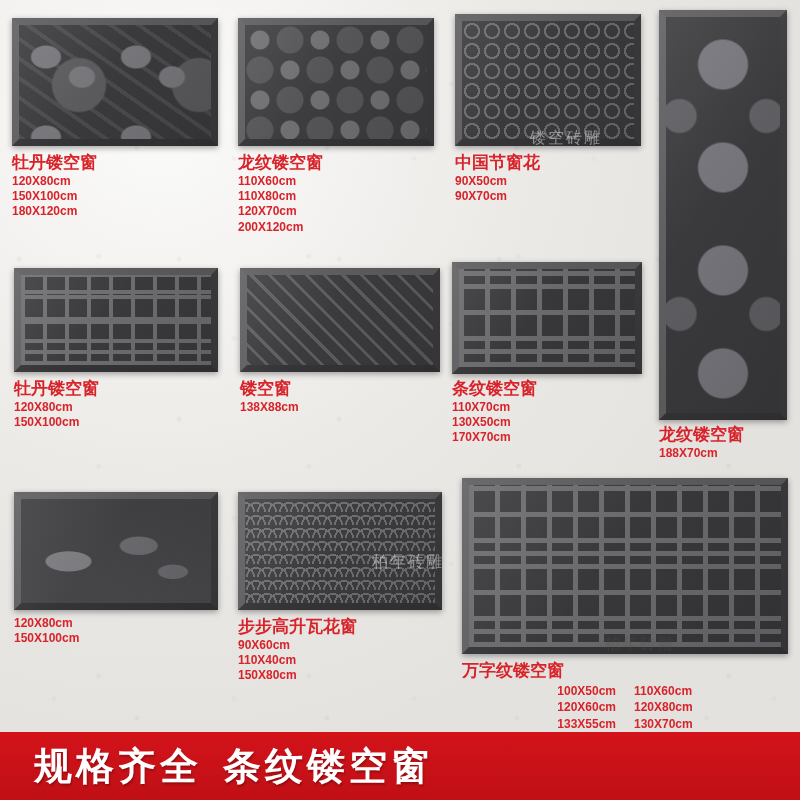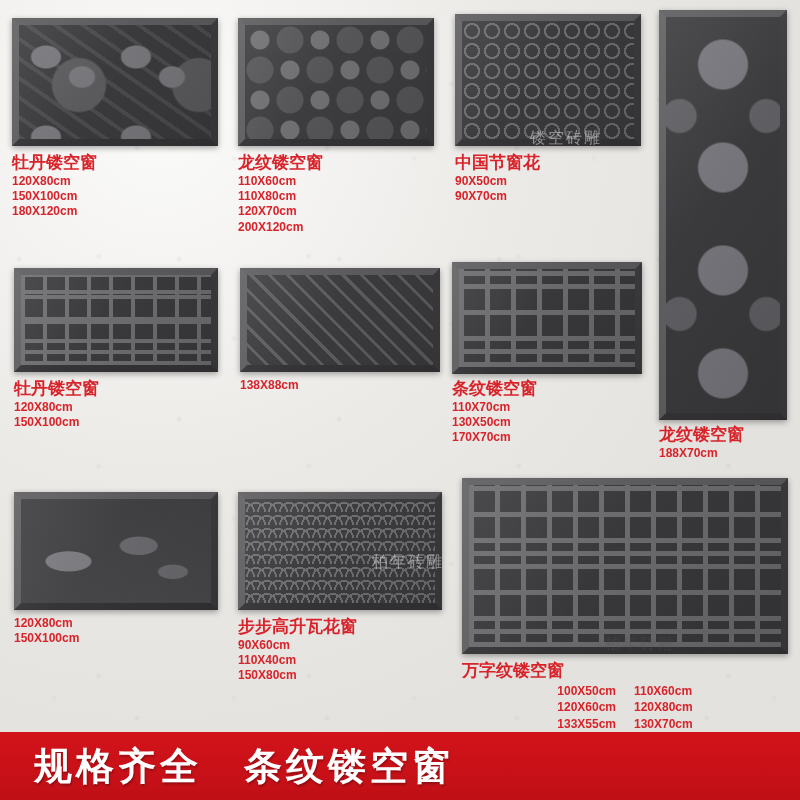--- a/index.html
+++ b/index.html
@@ -139,21 +139,21 @@
   .wm{
     position:absolute;color:rgba(255,255,255,.45);
     font-size:16px;letter-spacing:2px;pointer-events:none;
   }
   .wm.dark{color:rgba(80,80,80,.35);}
 
   
   .banner{
     position:absolute;left:0;right:0;bottom:0;height:68px;
     background:linear-gradient(180deg,#d3131a 0%,#c00f16 100%);
-    display:flex;align-items:center;gap:42px;
+    display:flex;align-items:center;gap:21px;
     padding-left:34px;box-sizing:border-box;
   }
   .banner span{
     color:#fff;font-size:38px;font-weight:bold;letter-spacing:4px;
     font-family:"DejaVu Sans","Liberation Sans",sans-serif;
     text-shadow:1px 2px 2px rgba(0,0,0,.25);
   }
 </style>
 </head>
 <body>
@@ -222,20 +222,21 @@
     <div class="size">120X80cm</div>
     <div class="size">150X100cm</div>
   </div>
 
   <div class="panel pat-diamond" style="left:240px;top:268px;width:200px;height:104px;">
     <div class="inner"></div>
     <div class="frame"></div>
     <div class="sheen"></div>
   </div>
   <div class="caption" style="left:240px;top:378px;width:200px;">
+    <div class="title">镂空窗</div>
     <div class="size">138X88cm</div>
   </div>
 
   <div class="panel pat-wan" style="left:452px;top:262px;width:190px;height:112px;">
     <div class="inner"></div>
     <div class="frame"></div>
     <div class="sheen"></div>
   </div>
   <div class="caption" style="left:452px;top:378px;width:190px;">
     <div class="title">条纹镂空窗</div>

